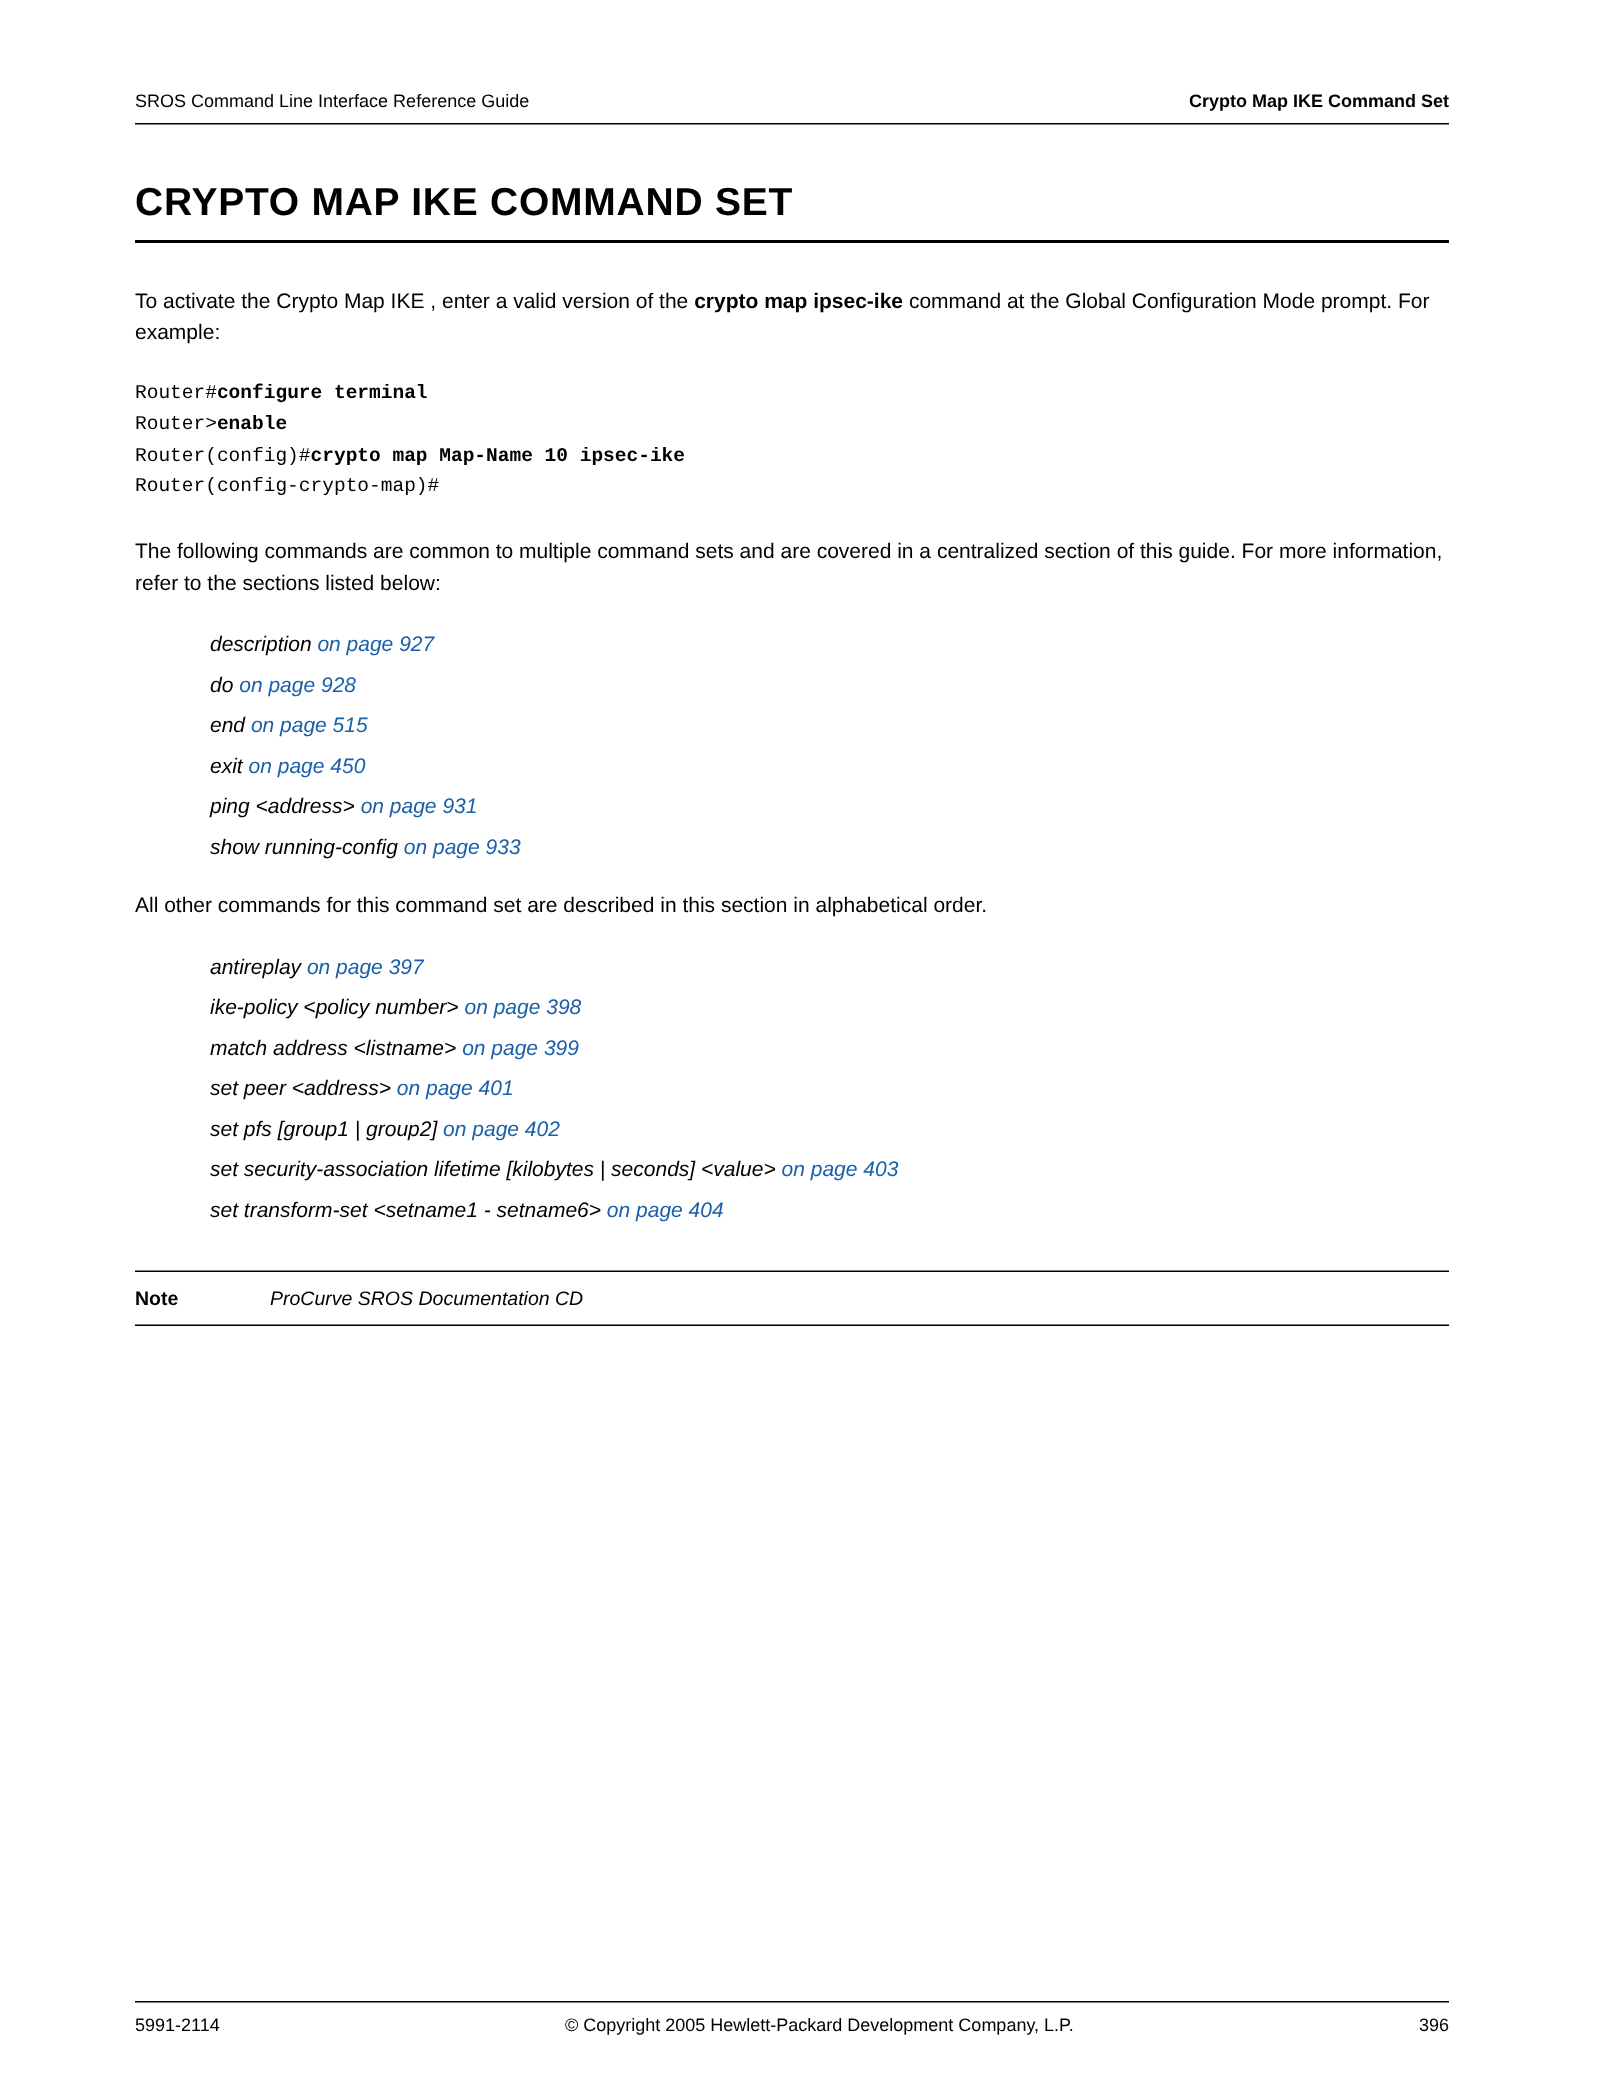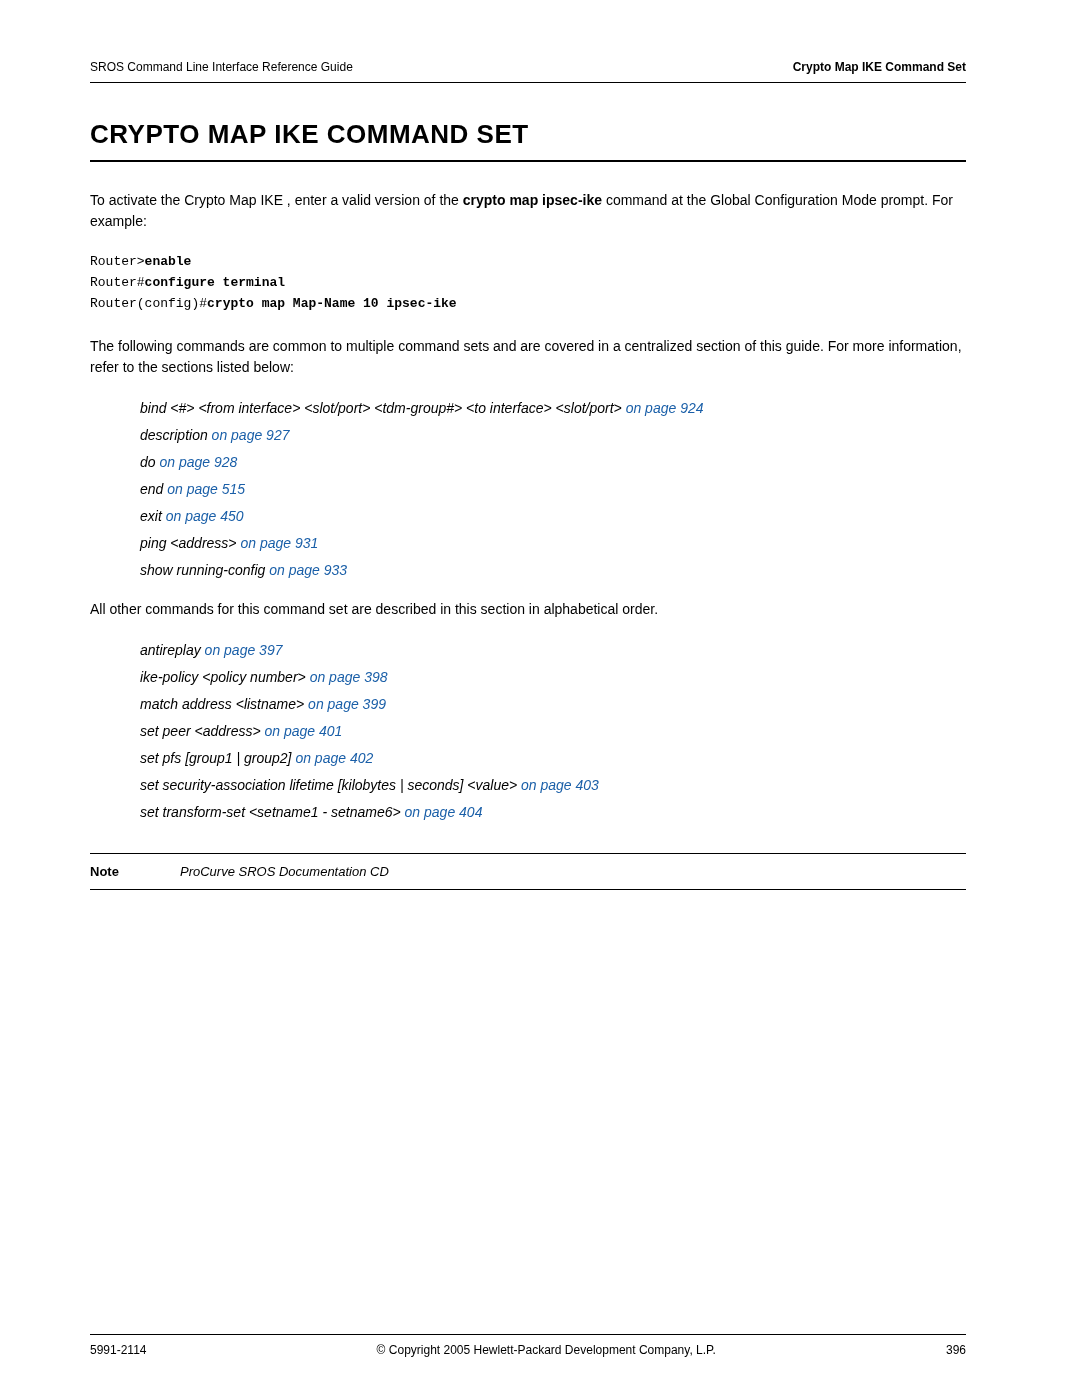--- a/index.html
+++ b/index.html
@@ -183,31 +183,29 @@
 
     <h1 class="chapter-title">
       <span class="small-caps">Crypto Map IKE Command Set</span>
     </h1>
 
     <p class="body-text">
       <span>To activate the Crypto Map IKE , enter a valid version of the </span><strong>crypto map ipsec-ike</strong><span> command at the Global Configuration Mode prompt. For example:</span>
     </p>
 
     <div class="code-block">
+      <span class="code-line">Router#<strong>configure terminal</strong></span>
       <span class="code-line">Router&gt;<strong>enable</strong></span>
-      <span class="code-line">Router#<strong>configure terminal</strong></span>
       <span class="code-line">Router(config)#<strong>crypto map Map-Name 10 ipsec-ike</strong></span>
+      <span class="code-line">Router(config-crypto-map)#</span>
     </div>
 
     <p class="body-text">The following commands are common to multiple command sets and are covered in a centralized section of this guide. For more information, refer to the sections listed below:</p>
 
     <ul class="link-list">
-      <li>
-        <span class="cmd-text"><em>bind &lt;#&gt; &lt;from interface&gt; &lt;slot/port&gt; &lt;tdm-group#&gt; &lt;to interface&gt; &lt;slot/port&gt;</em> <a class="link-text">on page 924</a></span>
-      </li>
       <li>
         <em>description</em> <a class="link-text">on page 927</a>
       </li>
       <li>
         <em>do</em> <a class="link-text">on page 928</a>
       </li>
       <li>
         <em>end</em> <a class="link-text">on page 515</a>
       </li>
       <li>

